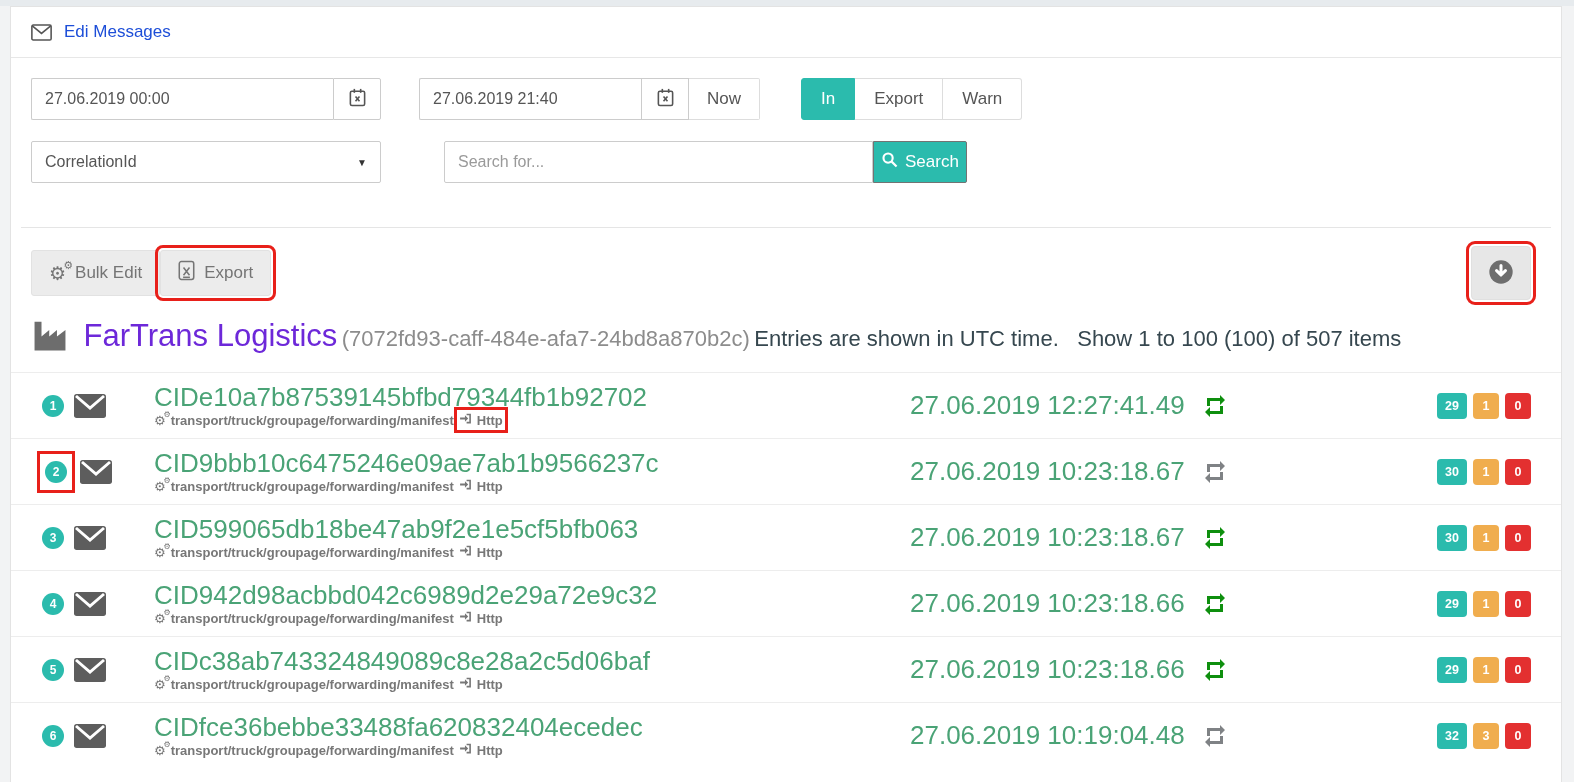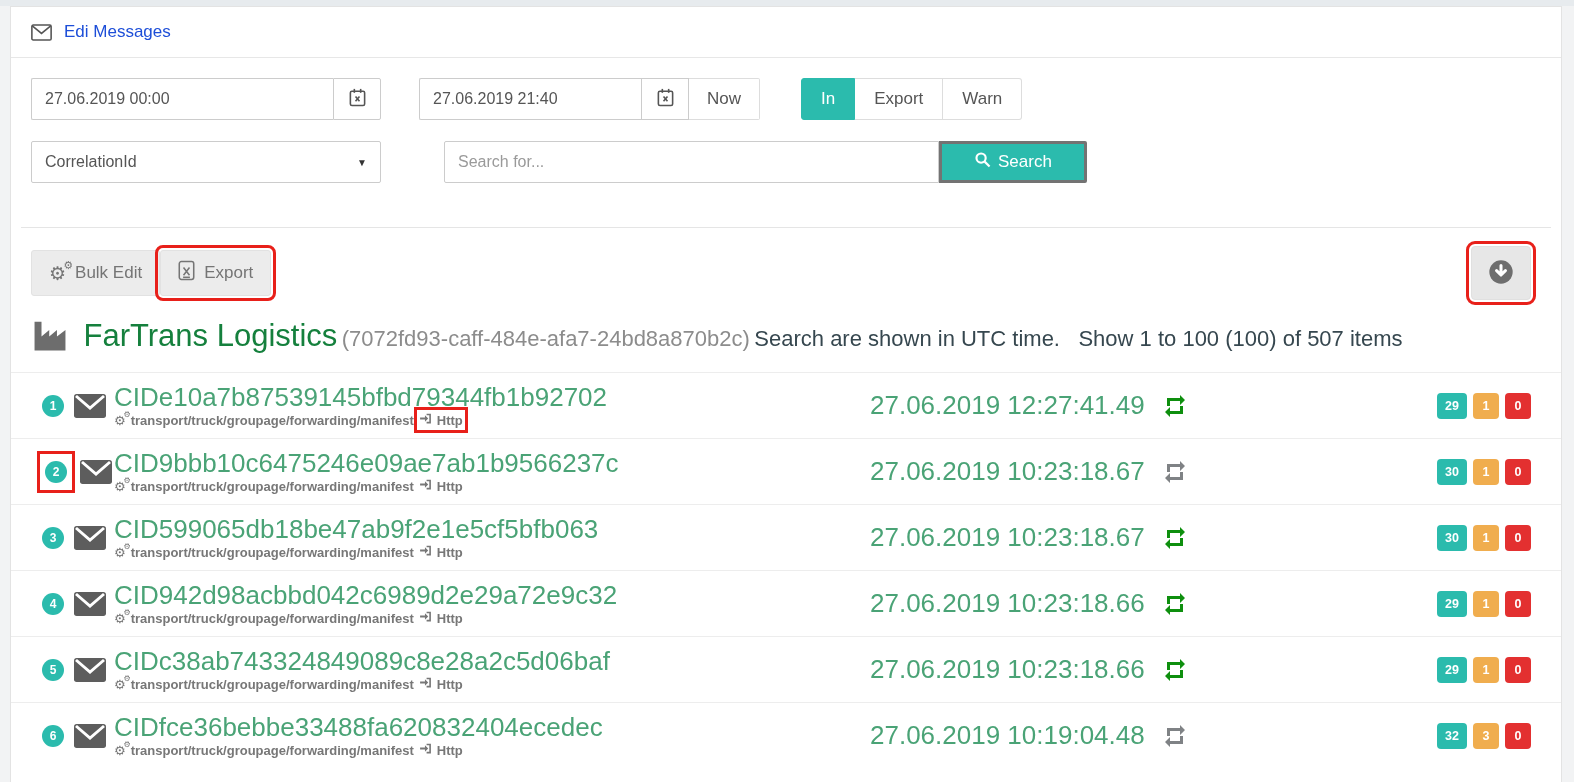--- a/index.html
+++ b/index.html
@@ -32,53 +32,53 @@
     font-size:17px; color:#555; cursor:pointer; font-family:Liberation Sans, sans-serif; border-left-width:0; }
   .toggle-btn:first-child { border-left-width:1px; border-radius:3px 0 0 3px; }
   .toggle-btn:last-child { border-radius:0 3px 3px 0; }
   .toggle-btn.active { background:#2bbbad; border-color:#2bbbad; color:#fff; }
   .frow2 { margin-top:21px;gap:25px; }
   .select-box { width:350px; height:42px; border:1px solid #ccc; border-radius:2px;
     display:flex; align-items:center; justify-content:space-between; padding:0 13px;
     color:#555; font-size:16px; cursor:pointer; background:#fff; }
   .caret { font-size:10px; color:#333; }
   .search-wrap { margin-left:38px; display:flex; }
-  .search-input { width:495px; border-radius:2px 0 0 2px; }
-  .search-btn { height:42px; padding:0 32px; background:#2bbbad; border:3px solid #737373;
+  .search-input { width:429px; border-radius:2px 0 0 2px; }
+  .search-btn { height:42px; padding:0 7px; background:#2bbbad; border:1px solid #737373;
     border-radius:0 2px 2px 0; color:#fff; font-size:17px; display:flex; align-items:center;
     gap:7px; cursor:pointer; font-family:inherit; }
   .divider { margin:44px 10px 0 10px; border-top:1px solid #e5e5e5; }
   
   .toolbar { margin-top:22px; padding:0 20px; display:flex; align-items:center; position:relative; }
   .gray-btn { height:46px; padding:0 17px; background:#ececec; border:1px solid #e2e2e2;
     border-radius:3px; color:#757575; font-size:17px; display:flex; align-items:center;
     gap:9px; cursor:pointer; font-family:inherit; }
   .gray-btn + .gray-btn { }
   .annotated { outline:3px solid #e8201a; outline-offset:2px; }
   .cogs { position:relative; font-size:19px; line-height:1; }
   .cog-small { position:absolute; font-size:11px; top:-4px; right:-7px; }
   .dl-btn { position:absolute; right:30px; top:-4px; width:60px; height:54px;
     background:#e7e7e7; border:1px solid #e0e0e0; border-radius:4px;
     display:flex; align-items:center; justify-content:center; cursor:pointer; }
   
   .summary { margin-top:16px; padding:0 20px 0 20px; color:#36474f; line-height:1.55; }
   .summary .factory { color:#6d6d6d; vertical-align:-6px; margin-right:10px; }
-  .company { font-size:31px; color:#15803d; }
+  .company { font-size:31px; color:#6d28d9; }
   .company-id { font-size:22px; color:#8c8c8c; }
   .note { font-size:22px; color:#36474f; }
   .note-count { margin-left:14px; }
   
   .list { margin-top:12px; }
   .mrow { display:flex; align-items:center; min-height:66px; padding:0 30px 0 31px;
     border-top:1px solid #ededed; }
   .col-left { width:72px; display:flex; align-items:center; gap:10px; flex:none; }
   .num-circle { width:22px; height:22px; border-radius:50%; background:#2bbbad; color:#fff;
     font-size:12px; font-weight:bold; display:flex; align-items:center; justify-content:center; }
   .env-icon { color:#5d5d5d; display:flex; }
-  .col-main { width:756px; flex:none; }
+  .col-main { width:756px; flex:none;margin-left:40px; }
   .cid-link { color:#4aa376; font-size:26px; text-decoration:none; display:inline-block;
     line-height:1.1; }
   .subline { display:flex; align-items:center; gap:5px; color:#777; font-size:13px;
     font-weight:bold; margin-top:1px; }
   .subline .cogs { font-size:13px; color:#777; }
   .subline .cog-small { font-size:8px; top:-3px; right:-5px; }
   .proto-wrap { display:inline-flex; align-items:center; gap:5px; }
   .col-time { display:flex; align-items:center; gap:16px; flex:1; }
   .timestamp { color:#4aa376; font-size:26px; }
   .retry { display:flex; }
@@ -193,21 +193,21 @@
     </button>
   </div>
 
   <div class="summary">
     <span class="factory">
       <svg width="38" height="34" viewBox="0 0 24 22" fill="#6d6d6d">
         <path d="M2 21V2.5h4.5V12l5-4.2V12l5-4.2V12l5.5-4.2V21z"></path>
       </svg>
     </span><span class="company">FarTrans Logistics</span>
     <span class="company-id">(7072fd93-caff-484e-afa7-24bd8a870b2c)</span>
-    <span class="note">Search are shown in UTC time.</span>
+    <span class="note">Entries are shown in UTC time.</span>
     <span class="note note-count">Show 1 to 100 (100) of 507 items</span>
   </div>
 
   <div class="list">
 
     <div class="mrow">
       <div class="col-left">
         <span class="num-circle">1</span>
         <span class="env-icon">
           <svg width="32" height="24" viewBox="0 0 24 18">

